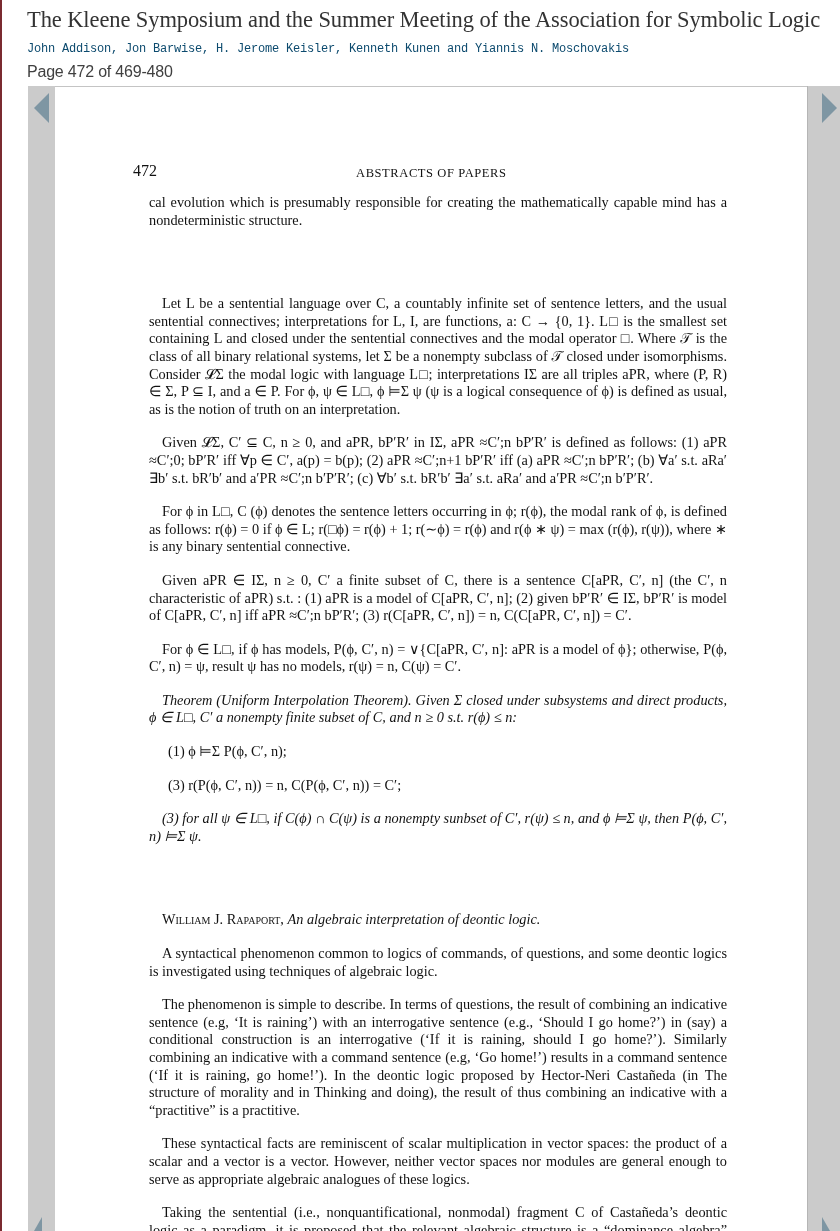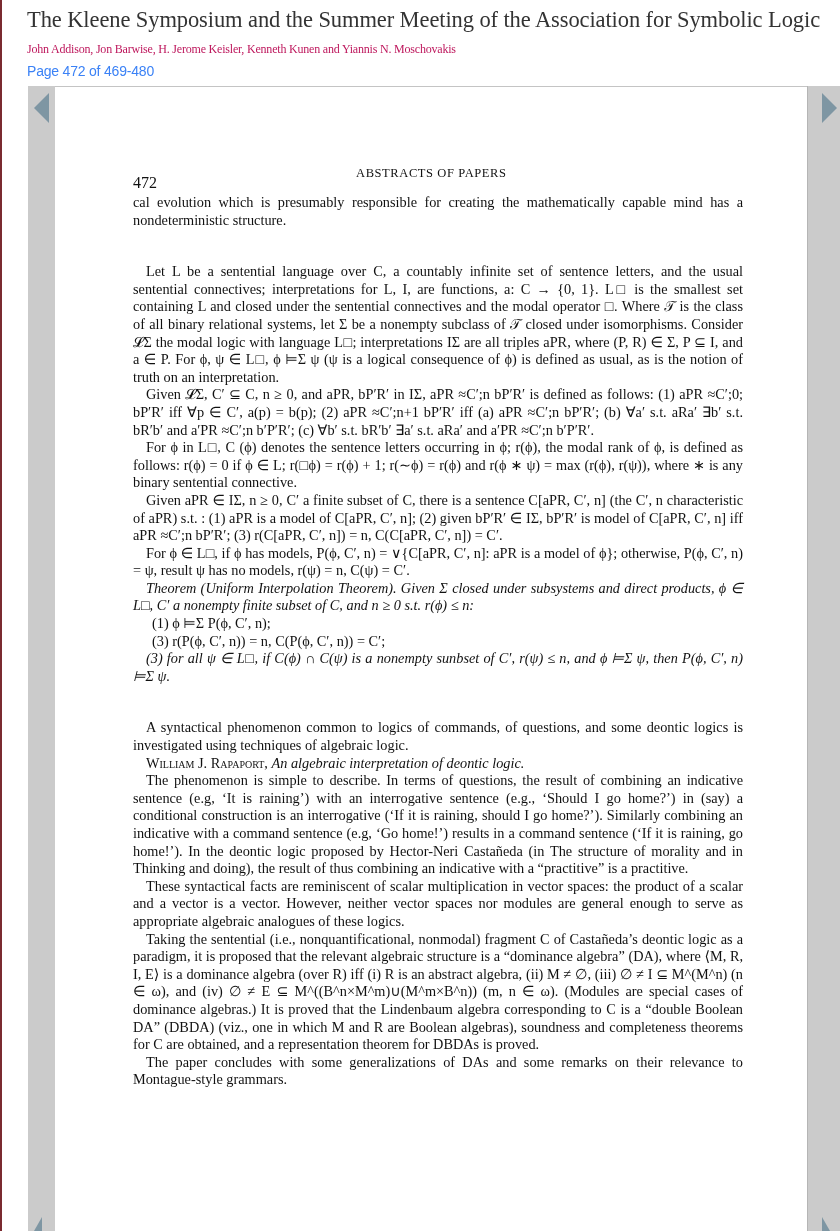--- a/index.html
+++ b/index.html
@@ -1,36 +1,36 @@
 <!DOCTYPE html>
 <html><head>
 <meta charset="utf-8">
 <style>
   html, body { margin:0; padding:0; }
   body { width:840px; height:1231px; overflow:hidden; background:#ffffff; position:relative; font-family:"Liberation Serif", serif; }
   .leftstrip { position:absolute; left:0; top:0; width:2px; height:1231px; background:#7a2a30; }
   .header { position:absolute; left:0; top:0; width:840px; height:86px; }
   .doc-title { position:absolute; left:27px; top:7px; font-family:"Liberation Serif", serif; font-size:22.5px; color:#333333; white-space:nowrap; letter-spacing:-0.1px; }
-  .doc-authors { position:absolute; left:27px; top:42px; font-family:Liberation Serif, serif; font-size:12px; color:#be185d; white-space:nowrap; letter-spacing:-0.2px; }
-  .doc-page { position:absolute; left:27px; top:63px; font-family:"Liberation Sans", sans-serif; font-size:14px; color:#3b82f6; white-space:nowrap; letter-spacing:-0.2px; }
+  .doc-authors { position:absolute; left:27px; top:42px; font-family:Liberation Mono, monospace; font-size:12px; color:#0c4a6e; white-space:nowrap; letter-spacing:-0.2px; }
+  .doc-page { position:absolute; left:27px; top:63px; font-family:"Liberation Sans", sans-serif; font-size:16px; color:#404040; white-space:nowrap; letter-spacing:-0.2px; }
   .frame { position:absolute; left:28px; top:86px; width:812px; height:1145px; background:#cbcbcb; }
   .page { position:absolute; left:55px; top:87px; width:752px; height:1144px; background:#ffffff; }
   .edge-top { position:absolute; left:55px; top:86px; width:752px; height:1px; background:#c4c4c4; }
   .edge-right { position:absolute; left:807px; top:86px; width:1px; height:1145px; background:#b5b5b5; }
   .arrow { position:absolute; width:0; height:0; cursor:pointer; }
   .arrow-prev { left:34px; top:93px; border-top:15px solid transparent; border-bottom:15px solid transparent; border-right:15px solid #7e96a3; }
   .arrow-next { left:822px; top:93px; border-top:15px solid transparent; border-bottom:15px solid transparent; border-left:15px solid #7e96a3; }
   .arrow-prev-bot { left:34px; top:1217px; width:0; height:0; border-left:8px solid transparent; border-bottom:14px solid #7e96a3; }
   .arrow-next-bot { left:822px; top:1217px; width:0; height:0; border-right:8px solid transparent; border-bottom:14px solid #7e96a3; }
 
   .content { position:absolute; left:133px; top:160px; width:610px; font-size:14.3px; line-height:17.6px; color:#111; text-align:justify; }
   .runhead { position:relative; height:26px; }
-  .pnum { position:absolute; left:0; top:14px; font-size:16px; }
+  .pnum { position:absolute; left:0; top:2px; font-size:16px; }
   .rtitle { position:absolute; left:223px; top:5px; font-size:12.5px; letter-spacing:0.6px; }
-  p { margin:0; }
+  p { margin:16px; }
   .indent { text-indent:13px; }
   .gap { height:34px; }
   .sc { font-variant:small-caps; }
   i, .it { font-style:italic; }
 </style>
 </head>
 <body>
 
 <div class="leftstrip"></div>
 
@@ -67,22 +67,22 @@
     <p class="indent">For ϕ ∈ L□, if ϕ has models, P(ϕ, C′, n) = ∨{C[aPR, C′, n]: aPR is a model of ϕ}; otherwise, P(ϕ, C′, n) = ψ, result ψ has no models, r(ψ) = n, C(ψ) = C′.</p>
     <p class="indent" style="font-style:italic;">Theorem (Uniform Interpolation Theorem). Given Σ closed under subsystems and direct products, ϕ ∈ L□, C′ a nonempty finite subset of C, and n ≥ 0 s.t. r(ϕ) ≤ n:</p>
     <p class="indent" style="padding-left:6px;">(1) ϕ ⊨Σ P(ϕ, C′, n);</p>
     <p class="indent" style="padding-left:6px;">(3) r(P(ϕ, C′, n)) = n, C(P(ϕ, C′, n)) = C′;</p>
     <p class="indent" style="font-style:italic;">(3) for all ψ ∈ L□, if C(ϕ) ∩ C(ψ) is a nonempty sunbset of C′, r(ψ) ≤ n, and ϕ ⊨Σ ψ, then P(ϕ, C′, n) ⊨Σ ψ.</p>
   </div>
 
   <div class="gap"></div>
 
   <div>
-    <p class="indent">A syntactical phenomenon common to logics of commands, of questions, and some deontic logics is investigated using techniques of algebraic logic.</p>
     <p class="indent">
       <span class="sc">William J. Rapaport</span>, <i>An algebraic interpretation of deontic logic.</i>
     </p>
+    <p class="indent">A syntactical phenomenon common to logics of commands, of questions, and some deontic logics is investigated using techniques of algebraic logic.</p>
     <p class="indent">The phenomenon is simple to describe. In terms of questions, the result of combining an indicative sentence (e.g, ‘It is raining’) with an interrogative sentence (e.g., ‘Should I go home?’) in (say) a conditional construction is an interrogative (‘If it is raining, should I go home?’). Similarly combining an indicative with a command sentence (e.g, ‘Go home!’) results in a command sentence (‘If it is raining, go home!’). In the deontic logic proposed by Hector-Neri Castañeda (in The structure of morality and in Thinking and doing), the result of thus combining an indicative with a “practitive” is a practitive.</p>
     <p class="indent">These syntactical facts are reminiscent of scalar multiplication in vector spaces: the product of a scalar and a vector is a vector. However, neither vector spaces nor modules are general enough to serve as appropriate algebraic analogues of these logics.</p>
     <p class="indent">Taking the sentential (i.e., nonquantificational, nonmodal) fragment C of Castañeda’s deontic logic as a paradigm, it is proposed that the relevant algebraic structure is a “dominance algebra” (DA), where ⟨M, R, I, E⟩ is a dominance algebra (over R) iff (i) R is an abstract algebra, (ii) M ≠ ∅, (iii) ∅ ≠ I ⊆ M^(M^n) (n ∈ ω), and (iv) ∅ ≠ E ⊆ M^((B^n×M^m)∪(M^m×B^n)) (m, n ∈ ω). (Modules are special cases of dominance algebras.) It is proved that the Lindenbaum algebra corresponding to C is a “double Boolean DA” (DBDA) (viz., one in which M and R are Boolean algebras), soundness and completeness theorems for C are obtained, and a representation theorem for DBDAs is proved.</p>
     <p class="indent">The paper concludes with some generalizations of DAs and some remarks on their relevance to Montague-style grammars.</p>
   </div>
 </div>
 
 </body></html>

